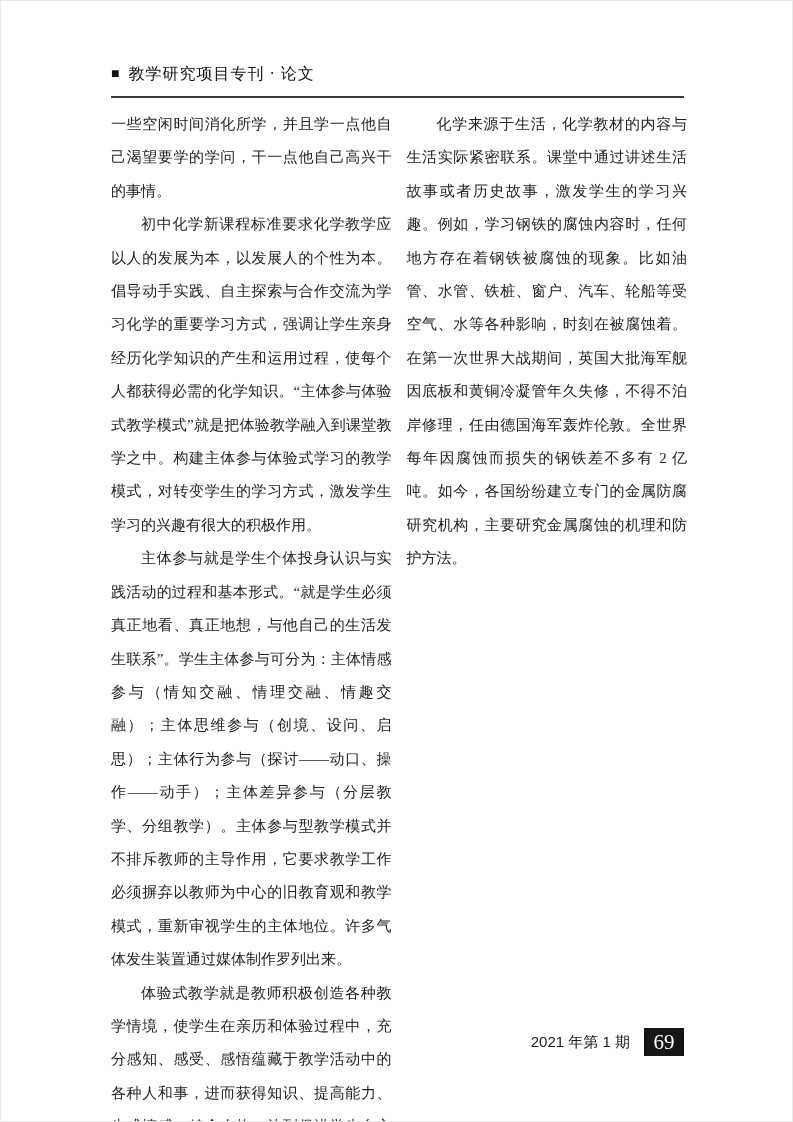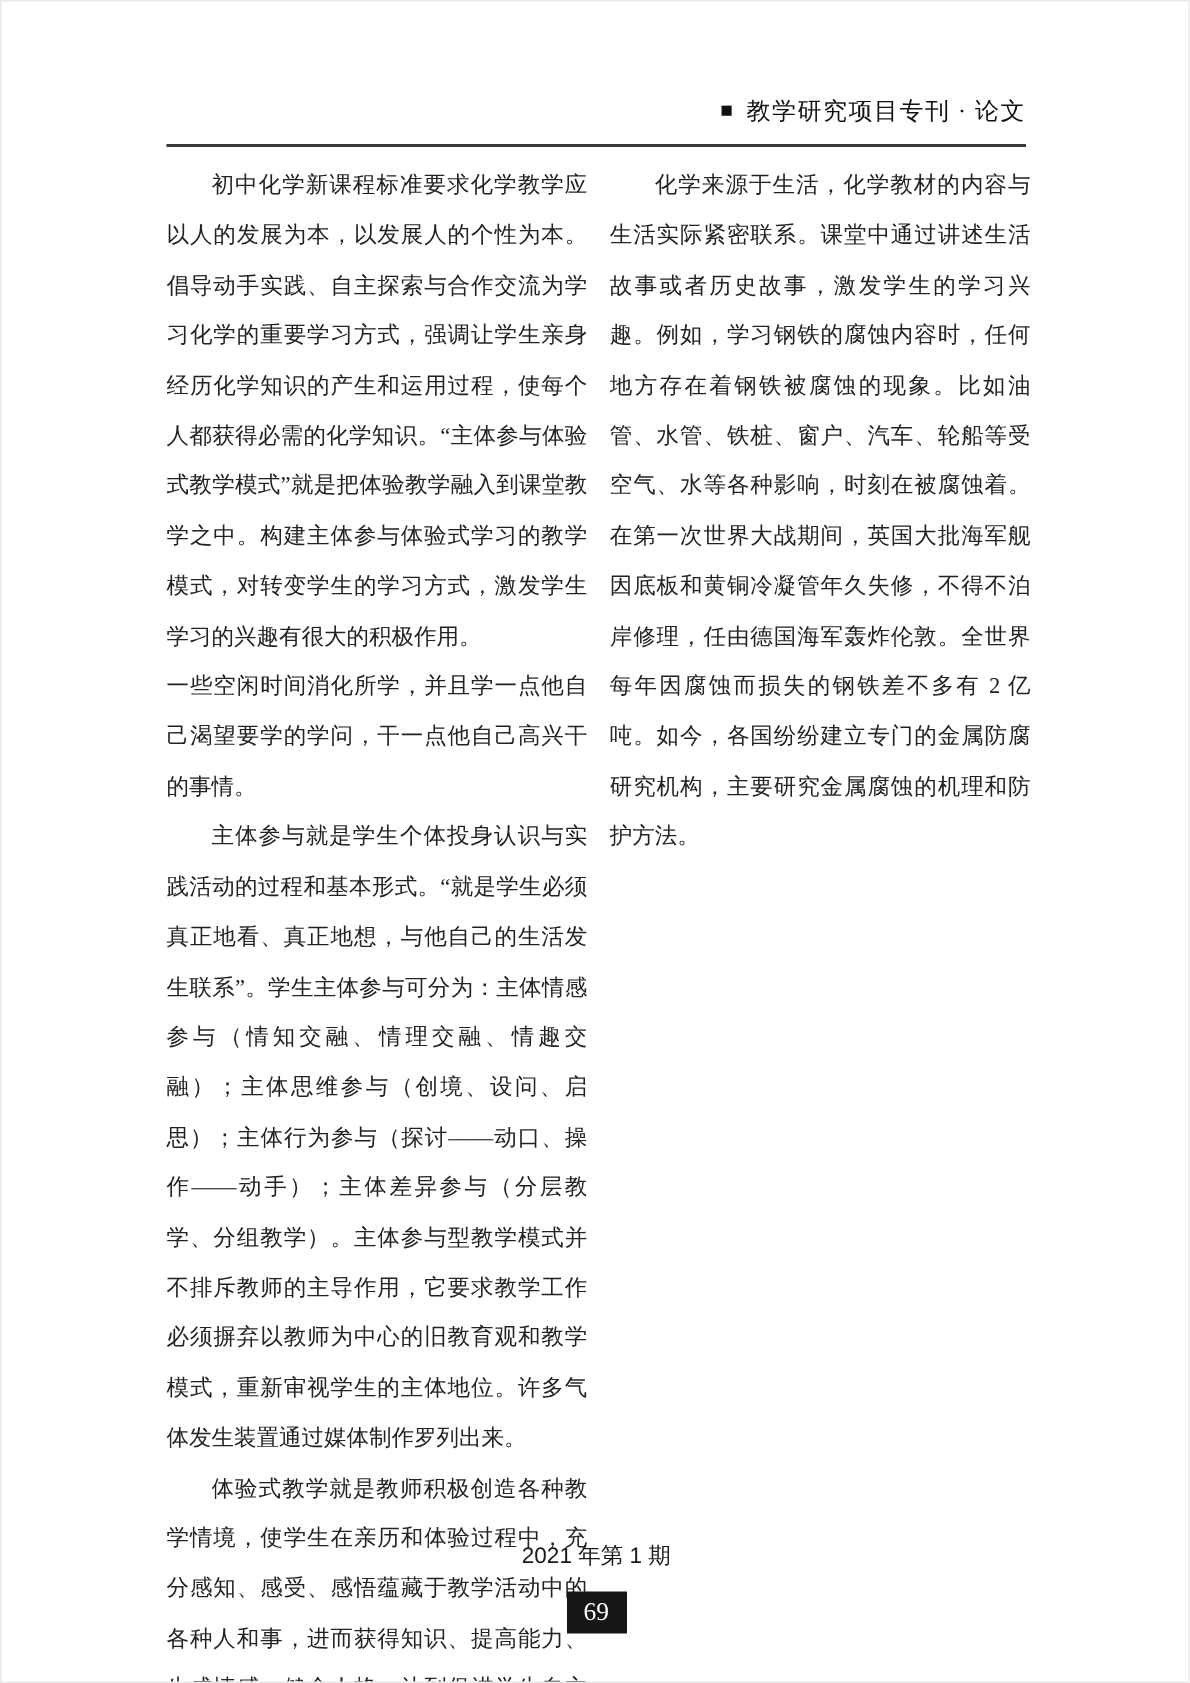--- a/index.html
+++ b/index.html
@@ -17,21 +17,21 @@
     box-sizing: border-box;
     font-family: "Liberation Serif", "DejaVu Serif", serif;
     color: #1c1c1c;
     overflow: hidden;
   }
   .header {
     position: absolute;
     top: 63px;
     left: 110px;
     right: 108px;
-    text-align: right;
+    text-align: left;
     font-size: 16px;
     letter-spacing: 1px;
     color: #111;
     white-space: nowrap;
   }
   .header .marker {
     font-size: 14px;
     margin-right: 8px;
     position: relative;
     top: -1px;
@@ -70,48 +70,47 @@
     top: 1027px;
     left: 110px;
     right: 108px;
     display: flex;
     justify-content: flex-end;
     align-items: center;
     gap: 14px;
     font-family: "Liberation Sans", "DejaVu Sans", sans-serif;
     font-size: 15px;
     color: #1a1a1a;
-    flex-direction: column;
   }
   .page-badge {
     display: inline-flex;
     align-items: center;
     justify-content: center;
     width: 40px;
     height: 28px;
     background: #161616;
     color: #ffffff;
     font-family: "Liberation Serif", "DejaVu Serif", serif;
-    font-size: 17px;
+    font-size: 21px;
   }
 </style>
 </head>
 <body>
 
 <div class="page">
 
   <div class="header">
     <span class="marker">■</span><span>教学研究项目专刊 · 论文</span>
   </div>
   <div class="header-rule"></div>
 
   <div class="columns">
     <div class="col">
+      <p class="para cont">一些空闲时间消化所学，并且学一点他自己渴望要学的学问，干一点他自己高兴干的事情。</p>
       <p class="para">初中化学新课程标准要求化学教学应以人的发展为本，以发展人的个性为本。倡导动手实践、自主探索与合作交流为学习化学的重要学习方式，强调让学生亲身经历化学知识的产生和运用过程，使每个人都获得必需的化学知识。“主体参与体验式教学模式”就是把体验教学融入到课堂教学之中。构建主体参与体验式学习的教学模式，对转变学生的学习方式，激发学生学习的兴趣有很大的积极作用。</p>
-      <p class="para cont">一些空闲时间消化所学，并且学一点他自己渴望要学的学问，干一点他自己高兴干的事情。</p>
       <p class="para">主体参与就是学生个体投身认识与实践活动的过程和基本形式。“就是学生必须真正地看、真正地想，与他自己的生活发生联系”。学生主体参与可分为：主体情感参与（情知交融、情理交融、情趣交融）；主体思维参与（创境、设问、启思）；主体行为参与（探讨——动口、操作——动手）；主体差异参与（分层教学、分组教学）。主体参与型教学模式并不排斥教师的主导作用，它要求教学工作必须摒弃以教师为中心的旧教育观和教学模式，重新审视学生的主体地位。许多气体发生装置通过媒体制作罗列出来。</p>
       <p class="para">体验式教学就是教师积极创造各种教学情境，使学生在亲历和体验过程中，充分感知、感受、感悟蕴藏于教学活动中的各种人和事，进而获得知识、提高能力、生成情感、健全人格，达到促进学生自主发展的一种具体方法和活动形式。这种教学方式以学生的自我体验为主要形式，让学生亲自参与课堂活动，通过亲身经历去感受、关注、参与、领悟有关问题，通过体验和内省实现自我认知、自我发展和自我完善。</p>
 
     </div>
     <div class="col">
       <p class="para">化学来源于生活，化学教材的内容与生活实际紧密联系。课堂中通过讲述生活故事或者历史故事，激发学生的学习兴趣。例如，学习钢铁的腐蚀内容时，任何地方存在着钢铁被腐蚀的现象。比如油管、水管、铁桩、窗户、汽车、轮船等受空气、水等各种影响，时刻在被腐蚀着。在第一次世界大战期间，英国大批海军舰因底板和黄铜冷凝管年久失修，不得不泊岸修理，任由德国海军轰炸伦敦。全世界每年因腐蚀而损失的钢铁差不多有 2 亿吨。如今，各国纷纷建立专门的金属防腐研究机构，主要研究金属腐蚀的机理和防护方法。</p>
 
     </div>
   </div>
 

